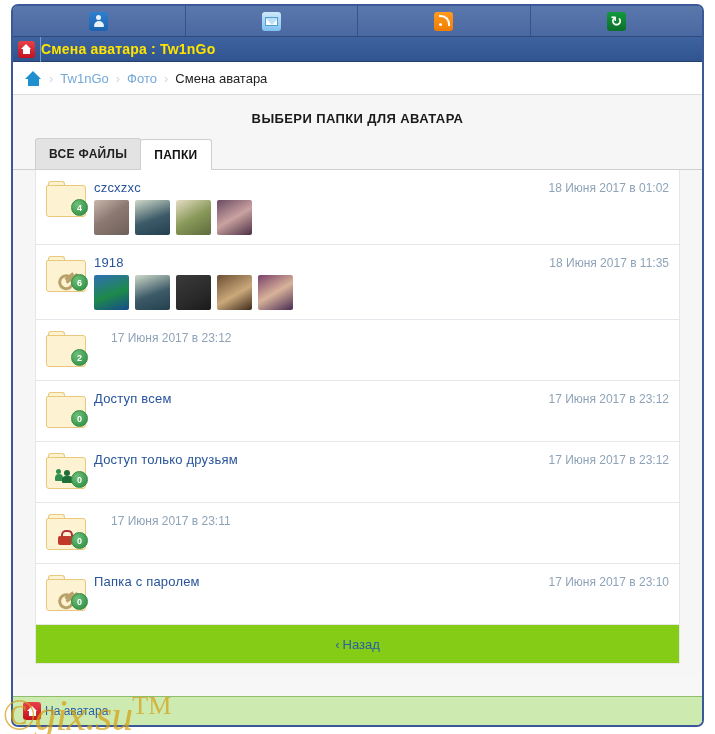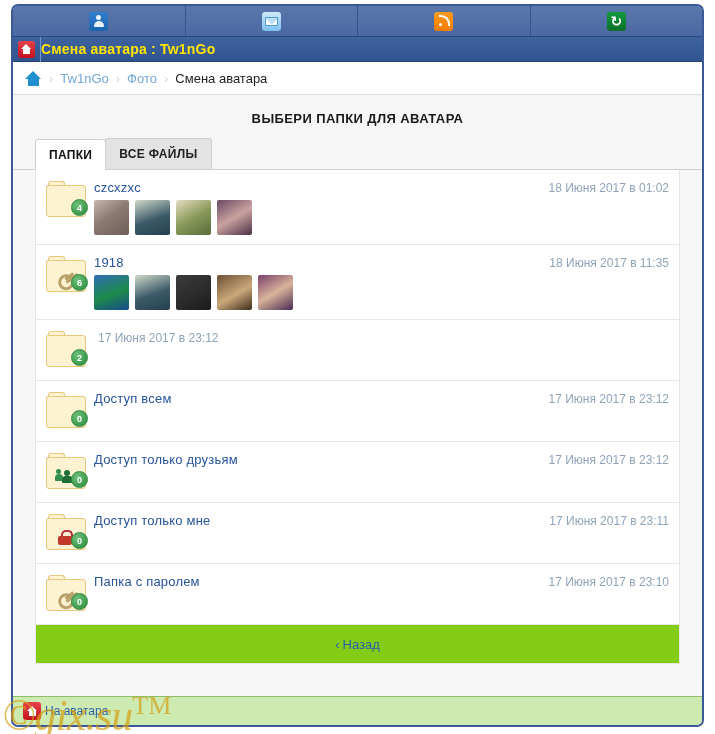--- a/index.html
+++ b/index.html
@@ -307,21 +307,21 @@
     background-size: cover;
     flex: 0 0 35px;
     overflow: hidden;
     position: relative;
   }
   .folder-date {
     color: #8fa3b8;
     font-size: 12px;
     white-space: nowrap;
     padding-top: 2px;
-    margin-left: 8px;
+    margin-left: 21px;
   }
 
   
   .back-area {
     background: #84cc16;
     margin: 0 22px 0 22px;
     text-align: center;
     padding: 10px 0 10px;
     border-left: 1px solid #e6e6e6;
     border-right: 1px solid #e6e6e6;
@@ -423,22 +423,22 @@
       <span class="sep">›</span>
       <span class="crumb-link">Фото</span>
       <span class="sep">›</span>
       <span class="crumb-current">Смена аватара</span>
     </div>
 
     <div class="content">
       <div class="page-heading">ВЫБЕРИ ПАПКИ ДЛЯ АВАТАРА</div>
 
       <div class="tabs">
+        <div class="tab">ВСЕ ФАЙЛЫ</div>
         <div class="tab active">ПАПКИ</div>
-        <div class="tab">ВСЕ ФАЙЛЫ</div>
       </div>
 
       <div class="folder-list" id="folder-list">
           <div class="folder-row">
             <div class="folder-icon-wrap">
               <div class="folder-tab-top"></div>
               <div class="folder-shape"></div>
               <div class="folder-count">4</div>
             </div>
             <div class="folder-main">
@@ -511,23 +511,20 @@
           </div>
           <div class="folder-row">
             <div class="folder-icon-wrap">
               <div class="folder-tab-top"></div>
               <div class="folder-shape"></div>
               <div class="folder-overlay">
                 <span class="ov-lock"></span>
               </div>
               <div class="folder-count">0</div>
             </div>
-            <div class="folder-main">
-              <div class="folder-name">Доступ только мне</div>
-            </div>
             <div class="folder-date">17 Июня 2017 в 23:11</div>
           </div>
           <div class="folder-row">
             <div class="folder-icon-wrap">
               <div class="folder-tab-top"></div>
               <div class="folder-shape"></div>
               <div class="folder-overlay">
                 <span class="ov-key"></span>
               </div>
               <div class="folder-count">0</div>

